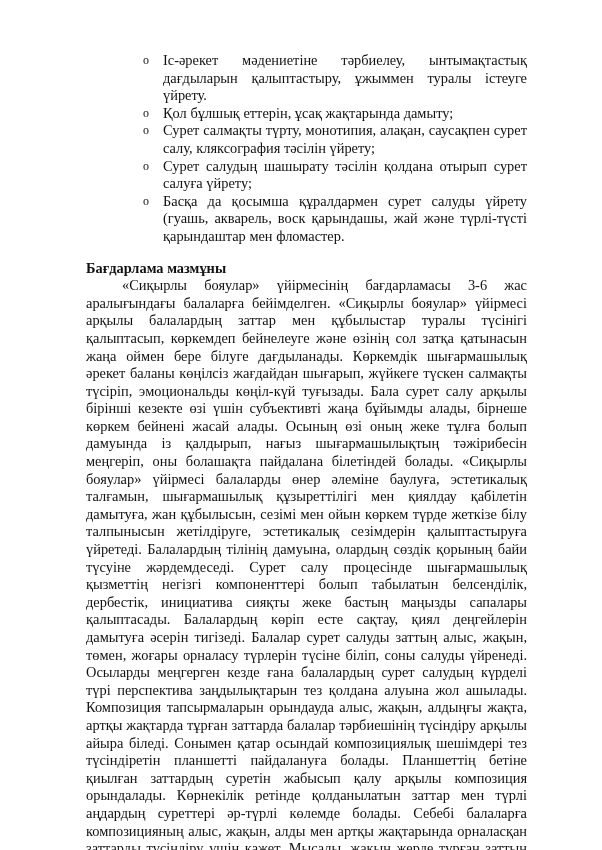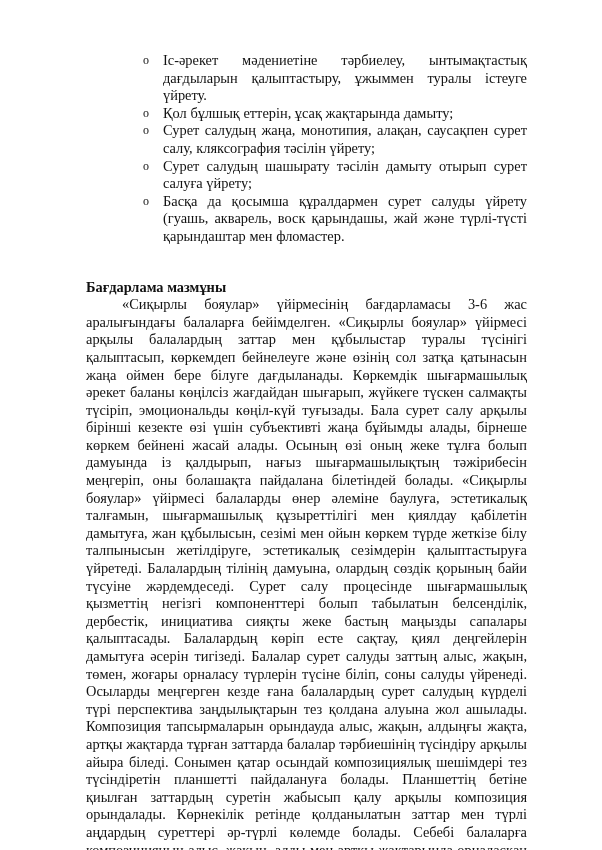--- a/index.html
+++ b/index.html
@@ -8,44 +8,44 @@
   .content {
     position: absolute; left: 86px; top: 52px; width: 441px;
     font-family: "Liberation Serif", "DejaVu Serif", serif;
     font-size: 14.4px; line-height: 17.6px; color: #111;
   }
   ul.bullets { list-style: none; margin: 0; padding: 0; }
   ul.bullets li { position: relative; padding-left: 77px; text-align: justify; }
   ul.bullets li .mark {
     position: absolute; left: 57px; top: 0; font-size: 12px; line-height: 17.6px;
   }
-  .heading { font-weight: bold; margin-top: 33px; }
+  .heading { font-weight: bold; margin-top: 14px; }
   .para { text-align: justify; text-indent: 36px; margin: 0; }
 </style>
 </head>
 <body>
 
 <div class="page">
   <div class="content">
     <ul class="bullets">
       <li>
         <span class="mark">o</span>
         <span>Іс-әрекет мәдениетіне тәрбиелеу, ынтымақтастық дағдыларын қалыптастыру, ұжыммен туралы істеуге үйрету.</span>
       </li>
       <li>
         <span class="mark">o</span>
         <span>Қол бұлшық еттерін, ұсақ жақтарында  дамыту;</span>
       </li>
       <li>
         <span class="mark">o</span>
-        <span>Сурет салудың жаңа, монотипия, алақан, саусақпен сурет салу, кляксография тәсілін үйрету;</span>
+        <span>Сурет салмақты түрту, монотипия, алақан, саусақпен сурет салу, кляксография тәсілін үйрету;</span>
       </li>
       <li>
         <span class="mark">o</span>
-        <span>Сурет салудың шашырату тәсілін дамыту отырып сурет салуға үйрету;</span>
+        <span>Сурет салудың шашырату тәсілін қолдана отырып сурет салуға үйрету;</span>
       </li>
       <li>
         <span class="mark">o</span>
         <span>Басқа да қосымша құралдармен сурет салуды үйрету  (гуашь, акварель, воск қарындашы, жай және түрлі-түсті қарындаштар мен фломастер.</span>
       </li>
     </ul>
 
     <div class="heading">Бағдарлама мазмұны</div>
     <p class="para">«Сиқырлы бояулар» үйірмесінің бағдарламасы 3-6 жас аралығындағы балаларға бейімделген. «Сиқырлы бояулар» үйірмесі арқылы балалардың заттар мен құбылыстар туралы түсінігі қалыптасып, көркемдеп бейнелеуге және өзінің сол затқа қатынасын жаңа оймен бере білуге дағдыланады. Көркемдік шығармашылық әрекет баланы көңілсіз жағдайдан шығарып, жүйкеге түскен салмақты түсіріп, эмоциональды көңіл-күй туғызады. Бала сурет салу арқылы бірінші кезекте өзі үшін субъективті жаңа бұйымды алады, бірнеше көркем бейнені жасай алады. Осының өзі оның жеке тұлға болып дамуында із қалдырып, нағыз шығармашылықтың тәжірибесін меңгеріп, оны болашақта пайдалана білетіндей болады. «Сиқырлы бояулар» үйірмесі балаларды өнер әлеміне баулуға, эстетикалық талғамын, шығармашылық құзыреттілігі мен қиялдау қабілетін дамытуға, жан құбылысын, сезімі мен ойын көркем түрде жеткізе білу талпынысын жетілдіруге, эстетикалық сезімдерін қалыптастыруға үйретеді. Балалардың тілінің дамуына, олардың сөздік қорының байи түсуіне жәрдемдеседі. Сурет салу процесінде шығармашылық қызметтің негізгі компоненттері болып табылатын белсенділік, дербестік, инициатива сияқты жеке бастың маңызды сапалары қалыптасады. Балалардың көріп есте сақтау, қиял деңгейлерін дамытуға әсерін тигізеді. Балалар сурет салуды заттың алыс, жақын, төмен, жоғары орналасу түрлерін түсіне біліп, соны салуды үйренеді. Осыларды меңгерген кезде ғана балалардың сурет салудың күрделі түрі перспектива заңдылықтарын тез қолдана алуына жол ашылады. Композиция тапсырмаларын орындауда алыс, жақын, алдыңғы жақта, артқы жақтарда тұрған заттарда балалар тәрбиешінің түсіндіру арқылы айыра біледі. Сонымен қатар осындай композициялық шешімдері тез түсіндіретін планшетті пайдалануға болады. Планшеттің бетіне қиылған заттардың суретін жабысып қалу арқылы композиция орындалады. Көрнекілік ретінде қолданылатын заттар мен түрлі аңдардың суреттері әр-түрлі көлемде болады. Себебі балаларға композицияның алыс, жақын, алды мен артқы жақтарында орналасқан заттарды түсіндіру үшін қажет. Мысалы, жақын жерде тұрған заттың көлемі үлкен болады да алыстағы зат кішкентай болып көрінеді. Тақырыпқа байланысты және ертегінің мазмұнына композиция салуда баланың заттарды қағаз бетіне дұрыс орналастыруына көмегін тигізеді.</p>
   </div>

